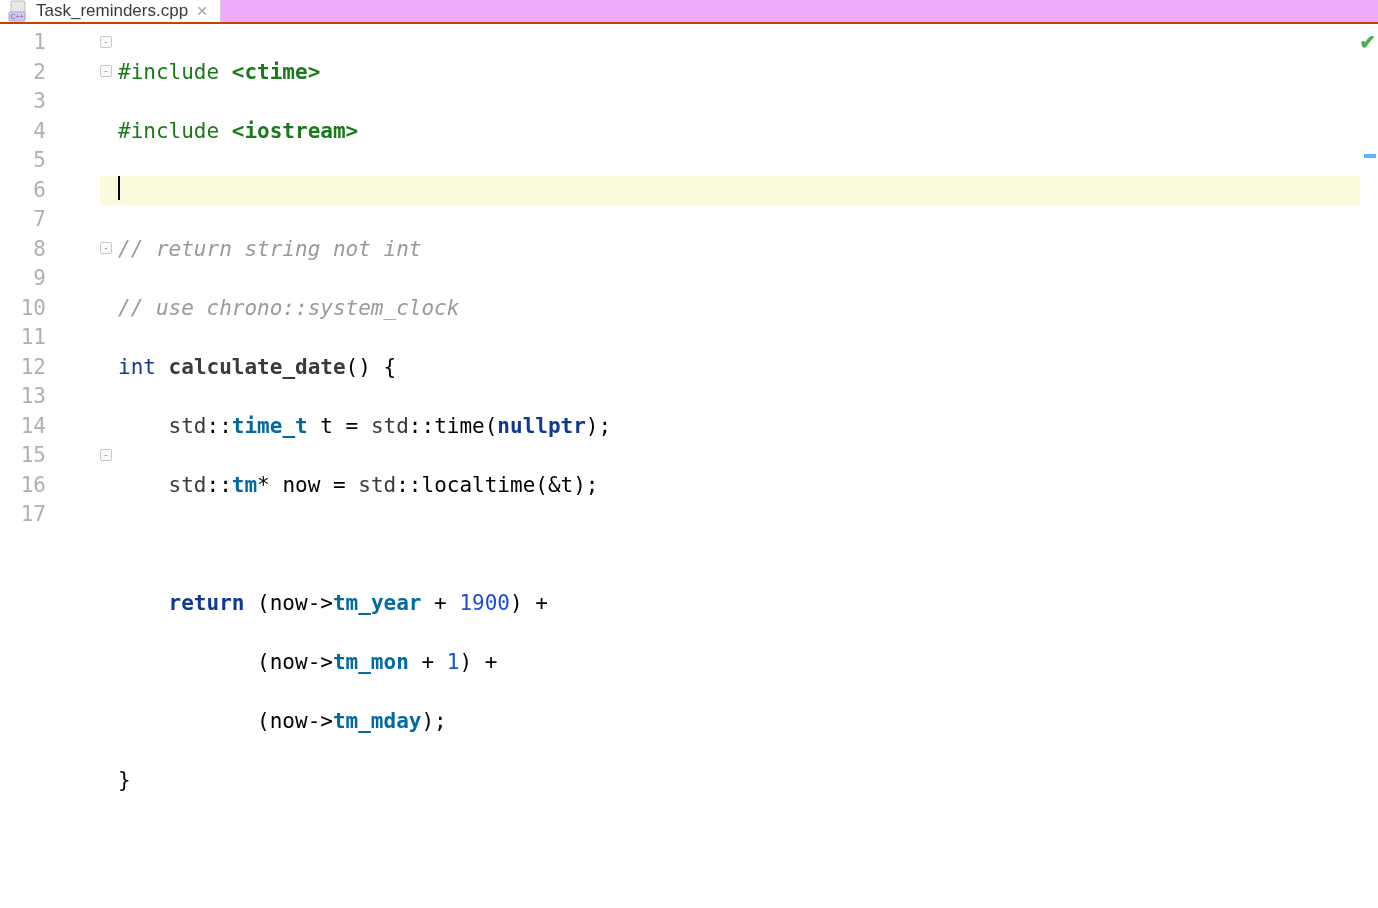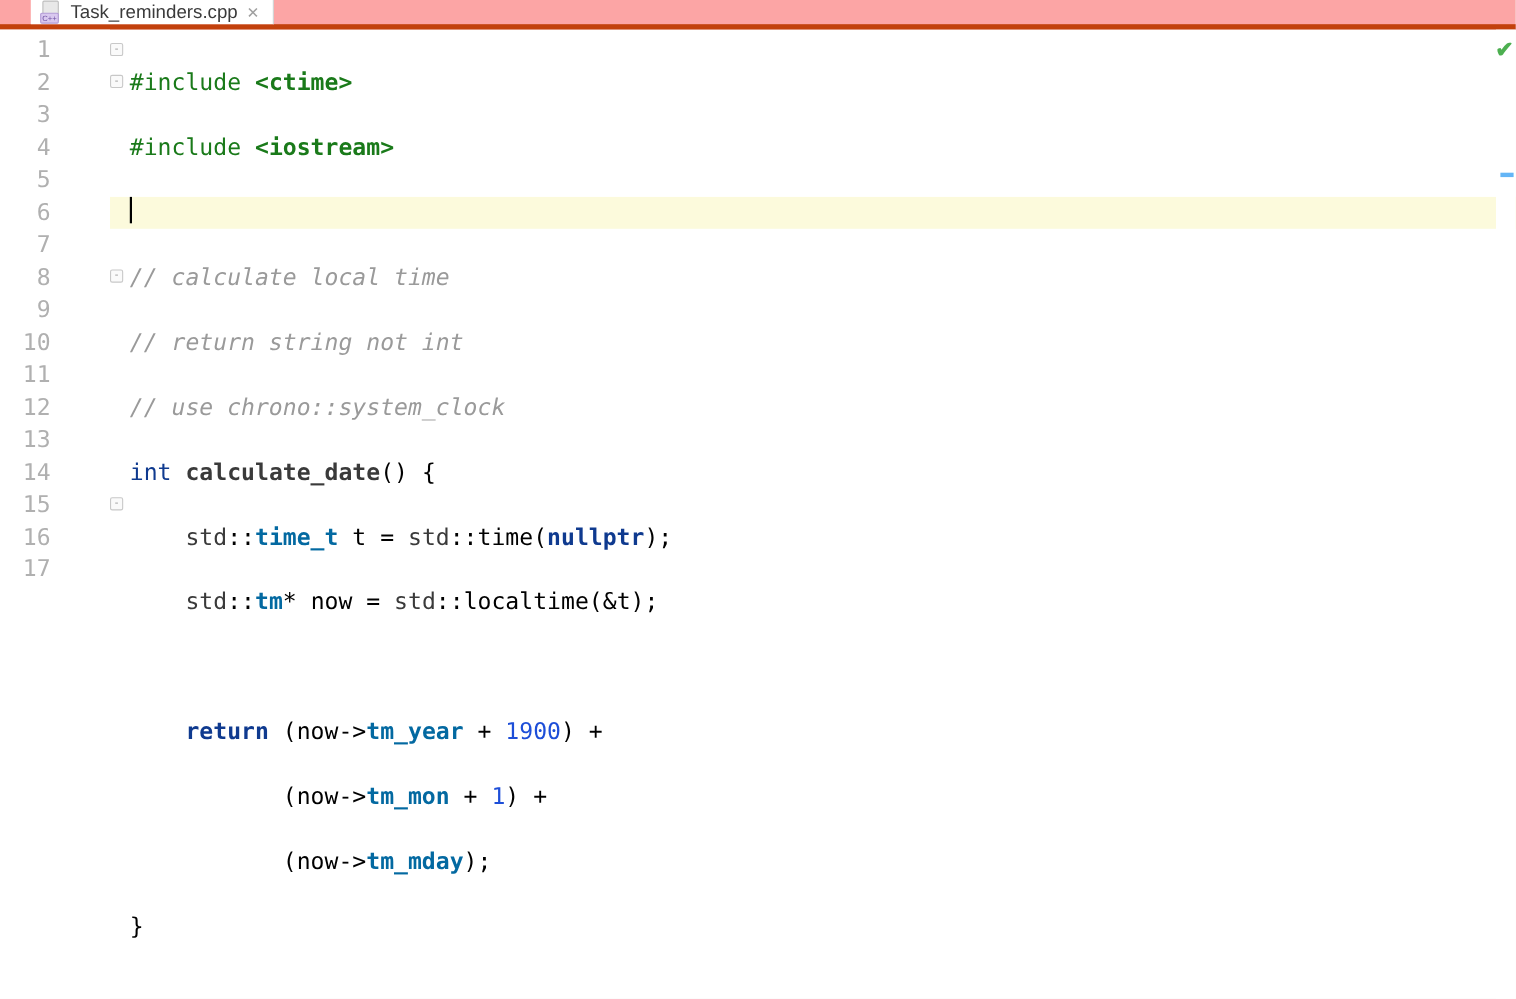--- a/index.html
+++ b/index.html
@@ -7,25 +7,24 @@
   font-family: -apple-system, BlinkMacSystemFont, "Segoe UI", sans-serif;
   background: #f2f2f2;
   width: 1378px;
   height: 908px;
   overflow: hidden;
   display: flex;
   flex-direction: column;
 }
 .tab-bar {
   height: 38px;
-  background: #fca5a5;
-  border-bottom: 5px solid #c2410c;
+  background: #f0abfc;
+  border-bottom: 2px solid #c2410c;
   display: flex;
   align-items: stretch;
-  padding-left: 28px;
 }
 .tab {
   display: flex;
   align-items: center;
   background: #ffffff;
   border-right: 1px solid #d0d0d0;
   padding: 0 10px 0 8px;
   gap: 6px;
   font-size: 17px;
   color: #3a3a3a;
@@ -177,21 +176,20 @@
     <div class="fold-mark" style="top:8px">-</div>
     <div class="fold-mark" style="top:37px">-</div>
     <div class="fold-mark" style="top:214px">-</div>
     <div class="fold-mark" style="top:421px">-</div>
   </div>
 
   <div class="code-area">
 <div class="code-line"><span class="c-kw">#include </span><span class="c-inc">&lt;ctime&gt;</span></div>
 <div class="code-line"><span class="c-kw">#include </span><span class="c-inc">&lt;iostream&gt;</span></div>
 <div class="code-line hl-line"><span class="caret"></span><span></span></div>
-<div class="code-line"><span class="c-cmt">// calculate local time</span></div>
 <div class="code-line"><span class="c-cmt">// return string not int</span></div>
 <div class="code-line"><span class="c-cmt">// use chrono::system_clock</span></div>
 <div class="code-line"><span class="c-type">int</span><span> </span><span class="c-fn">calculate_date</span><span>() {</span></div>
 <div class="code-line"><span>    </span><span class="c-ns">std</span><span>::</span><span class="c-mem">time_t</span><span> t = </span><span class="c-ns">std</span><span>::</span><span>time(</span><span class="c-null">nullptr</span><span>);</span></div>
 <div class="code-line"><span>    </span><span class="c-ns">std</span><span>::</span><span class="c-mem">tm</span><span>* now = </span><span class="c-ns">std</span><span>::</span><span>localtime(&amp;t);</span></div>
 <div class="code-line"><span></span></div>
 <div class="code-line"><span>    </span><span class="c-ret">return</span><span> (now-&gt;</span><span class="c-mem">tm_year</span><span> + </span><span class="c-num">1900</span><span>) +</span></div>
 <div class="code-line"><span>           </span><span>(now-&gt;</span><span class="c-mem">tm_mon</span><span> + </span><span class="c-num">1</span><span>) +</span></div>
 <div class="code-line"><span>           </span><span>(now-&gt;</span><span class="c-mem">tm_mday</span><span>);</span></div>
 <div class="code-line"><span>}</span></div>

